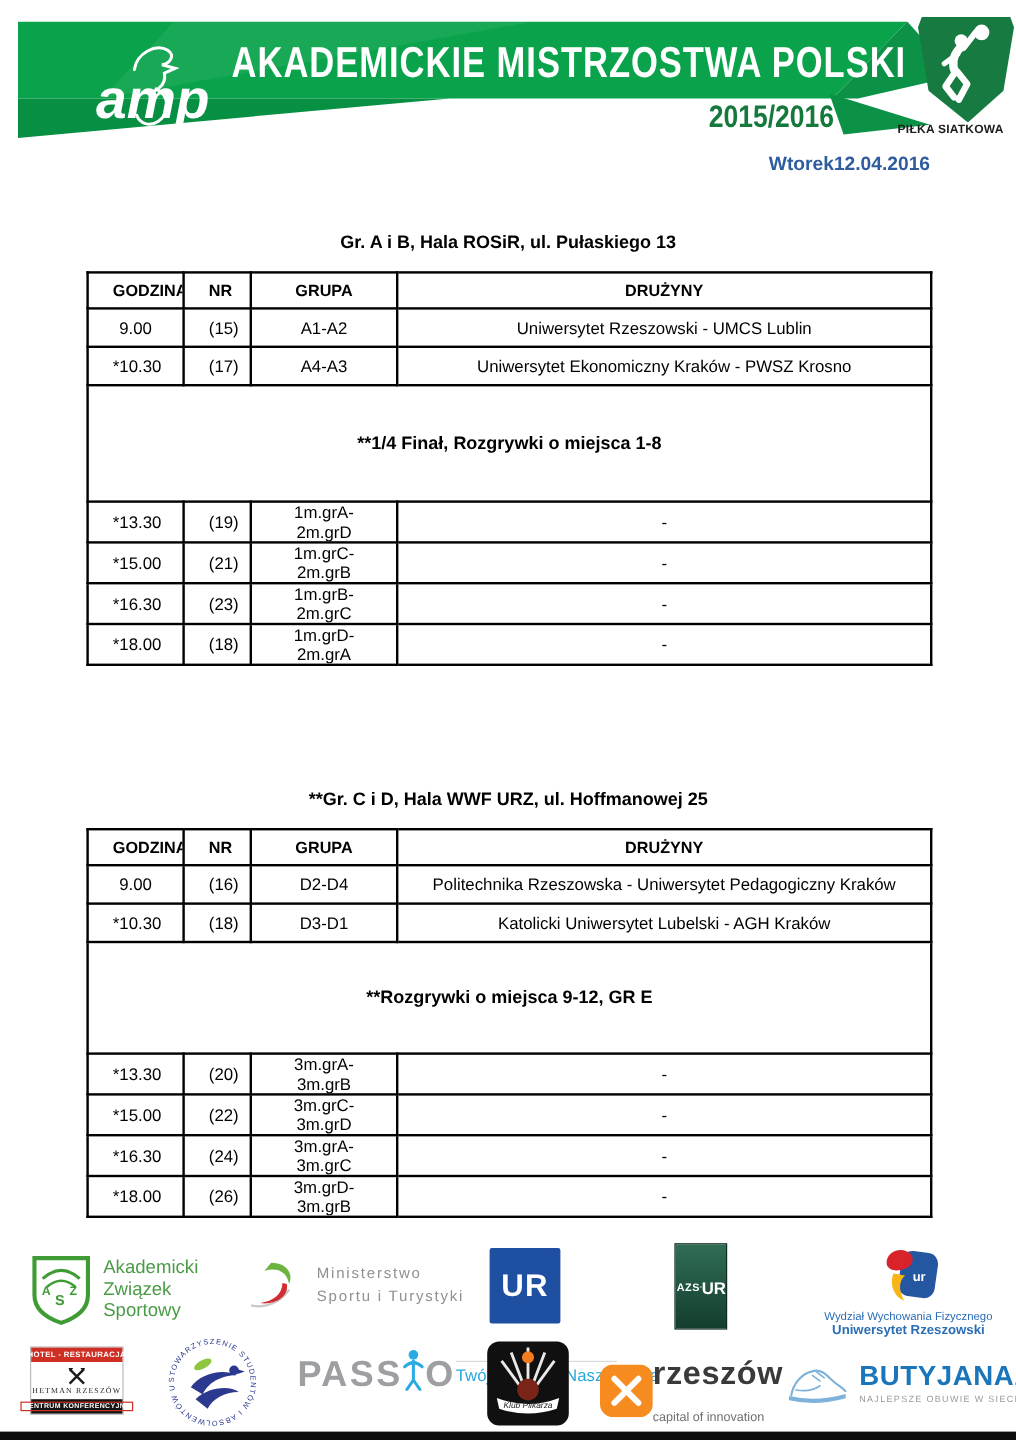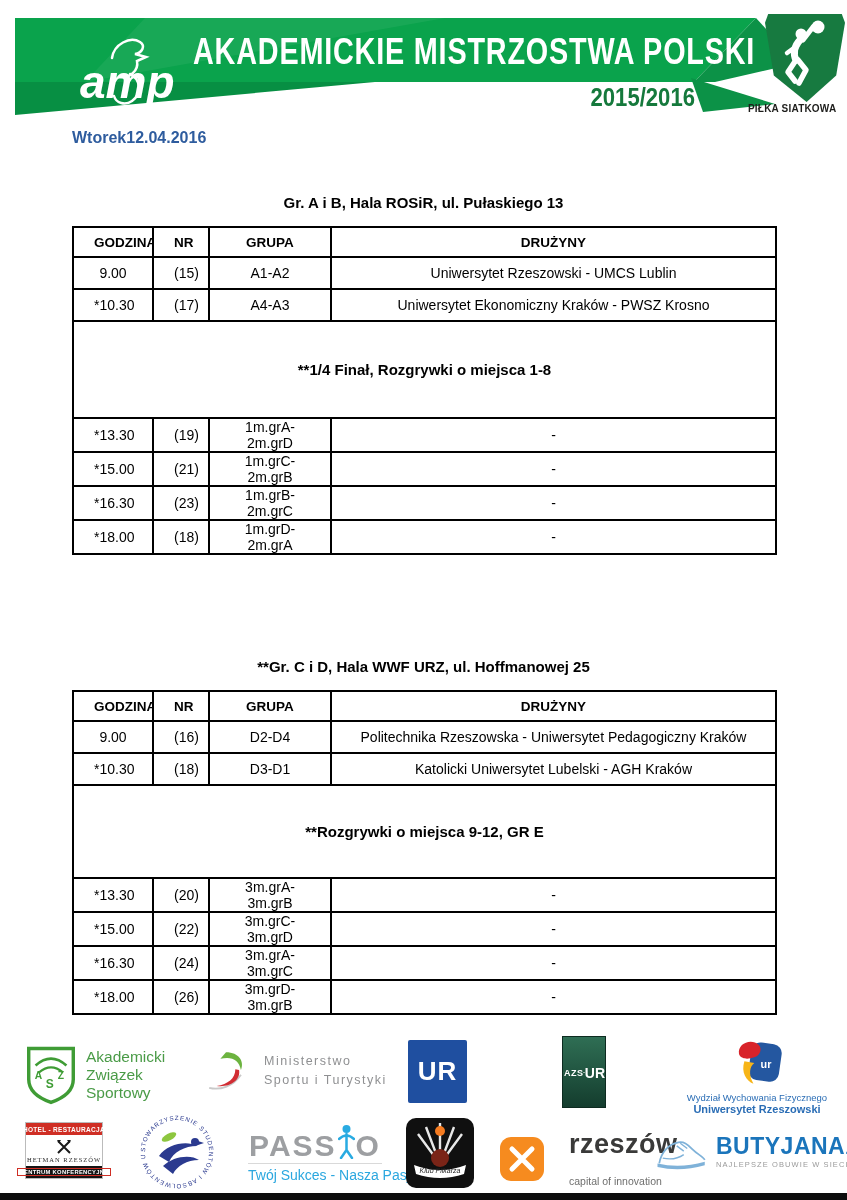--- a/index.html
+++ b/index.html
@@ -13,21 +13,21 @@
     font-weight:800;font-size:36px;letter-spacing:1px;transform:scaleX(.8);transform-origin:center;
     white-space:nowrap}
   .season{position:absolute;left:545px;top:82px;width:150px;text-align:right;font-size:26px;
     font-weight:800;color:#15793c;transform:scaleX(.85);transform-origin:right;white-space:nowrap}
   .amp-svg{position:absolute;left:78px;top:24px}
   .pennant{position:absolute;left:765px;top:14px;width:80px;height:88px;background:#177a40;
     clip-path:polygon(4% 0,96% 0,100% 10%,89% 70%,52% 100%,11% 70%,0 10%)}
   .pennant-label{position:absolute;left:748px;top:103px;width:99px;text-align:left;
     font-size:10px;font-weight:800;color:#1d1d1b;letter-spacing:.2px;white-space:nowrap}
 
-  .date-line{position:absolute;left:72px;top:129px;width:703px;text-align:left;
+  .date-line{position:absolute;left:72px;top:129px;width:703px;text-align:right;
     font-size:16px;font-weight:bold;color:#2e5c9e}
 
   
   .tbl-title{position:absolute;left:72px;width:703px;text-align:center;font-weight:bold;font-size:15px}
   #title-1{top:194px}
   #title-2{top:658px}
   table.sched{position:absolute;left:72px;width:703px;border-collapse:collapse;table-layout:fixed;
     font-size:14px}
   #table-1{top:226px}
   #table-2{top:690px}
@@ -60,27 +60,27 @@
   #lg-hetman{left:25px;top:1122px;width:78px;border:1px solid #bbb;background:#fff}
   .h-top{background:#cf2e24;height:12px;display:flex;align-items:center;justify-content:center;
     color:#fff;font-size:6.5px;font-weight:bold;letter-spacing:.3px;white-space:nowrap}
   .h-mid{height:31px;display:flex;flex-direction:column;align-items:center;justify-content:center;gap:1px}
   .h-name{font-family:"Liberation Serif",serif;font-size:6.5px;letter-spacing:1px;color:#2b2b2b;white-space:nowrap}
   .h-bot{background:#141414;height:12px;display:flex;align-items:center;justify-content:center}
   .h-bot span{border:1px solid #cf2e24;color:#fff;font-size:5.8px;font-weight:bold;
     padding:0 2px;letter-spacing:.3px;white-space:nowrap}
 
   #lg-stow{left:139px;top:1114px}
-  #lg-passio{left:248px;top:1124px;width:134px;display:flex;flex-direction:column;align-items:center}
+  #lg-passio{left:248px;top:1124px;width:134px;display:flex;flex-direction:row;align-items:center}
   .passio-row{display:flex;align-items:flex-end;gap:1px}
   .passio-row .p-txt{font-size:30px;font-weight:bold;color:#9d9fa2;letter-spacing:2px;line-height:.9}
   .passio-tag{margin-top:4px;padding-top:3px;border-top:1px solid #d9d9d9;width:100%;text-align:center;
     color:#2ba7df;font-size:14px;white-space:nowrap}
   #lg-klub{left:406px;top:1118px;width:68px;height:70px;background:#101010;border-radius:10px;overflow:hidden}
-  #lg-rzeszow{left:500px;top:1131px;display:flex;gap:25px;align-items:center}
+  #lg-rzeszow{left:500px;top:1131px;display:flex;gap:0;align-items:center}
   .rz-name{font-size:27px;color:#3a3a39;font-weight:600;line-height:1;letter-spacing:.5px}
   .rz-tag{font-size:10.5px;color:#6f6f6e;margin-top:17px}
   #lg-butyjana{left:654px;top:1132px;display:flex;gap:6px;align-items:center}
   .bt-name{font-size:23px;font-weight:800;color:#1b75bb;line-height:1;letter-spacing:.5px}
   .bt-suffix{font-size:15px;font-weight:800;color:#1b75bb}
   .bt-tag{font-size:7.5px;color:#9a9a9a;letter-spacing:1.1px;margin-top:2px;white-space:nowrap}
 
   .bottom-bar{position:absolute;left:0;top:1193px;width:847px;height:7px;background:#0d0d0d}
 </style>
 </head>

